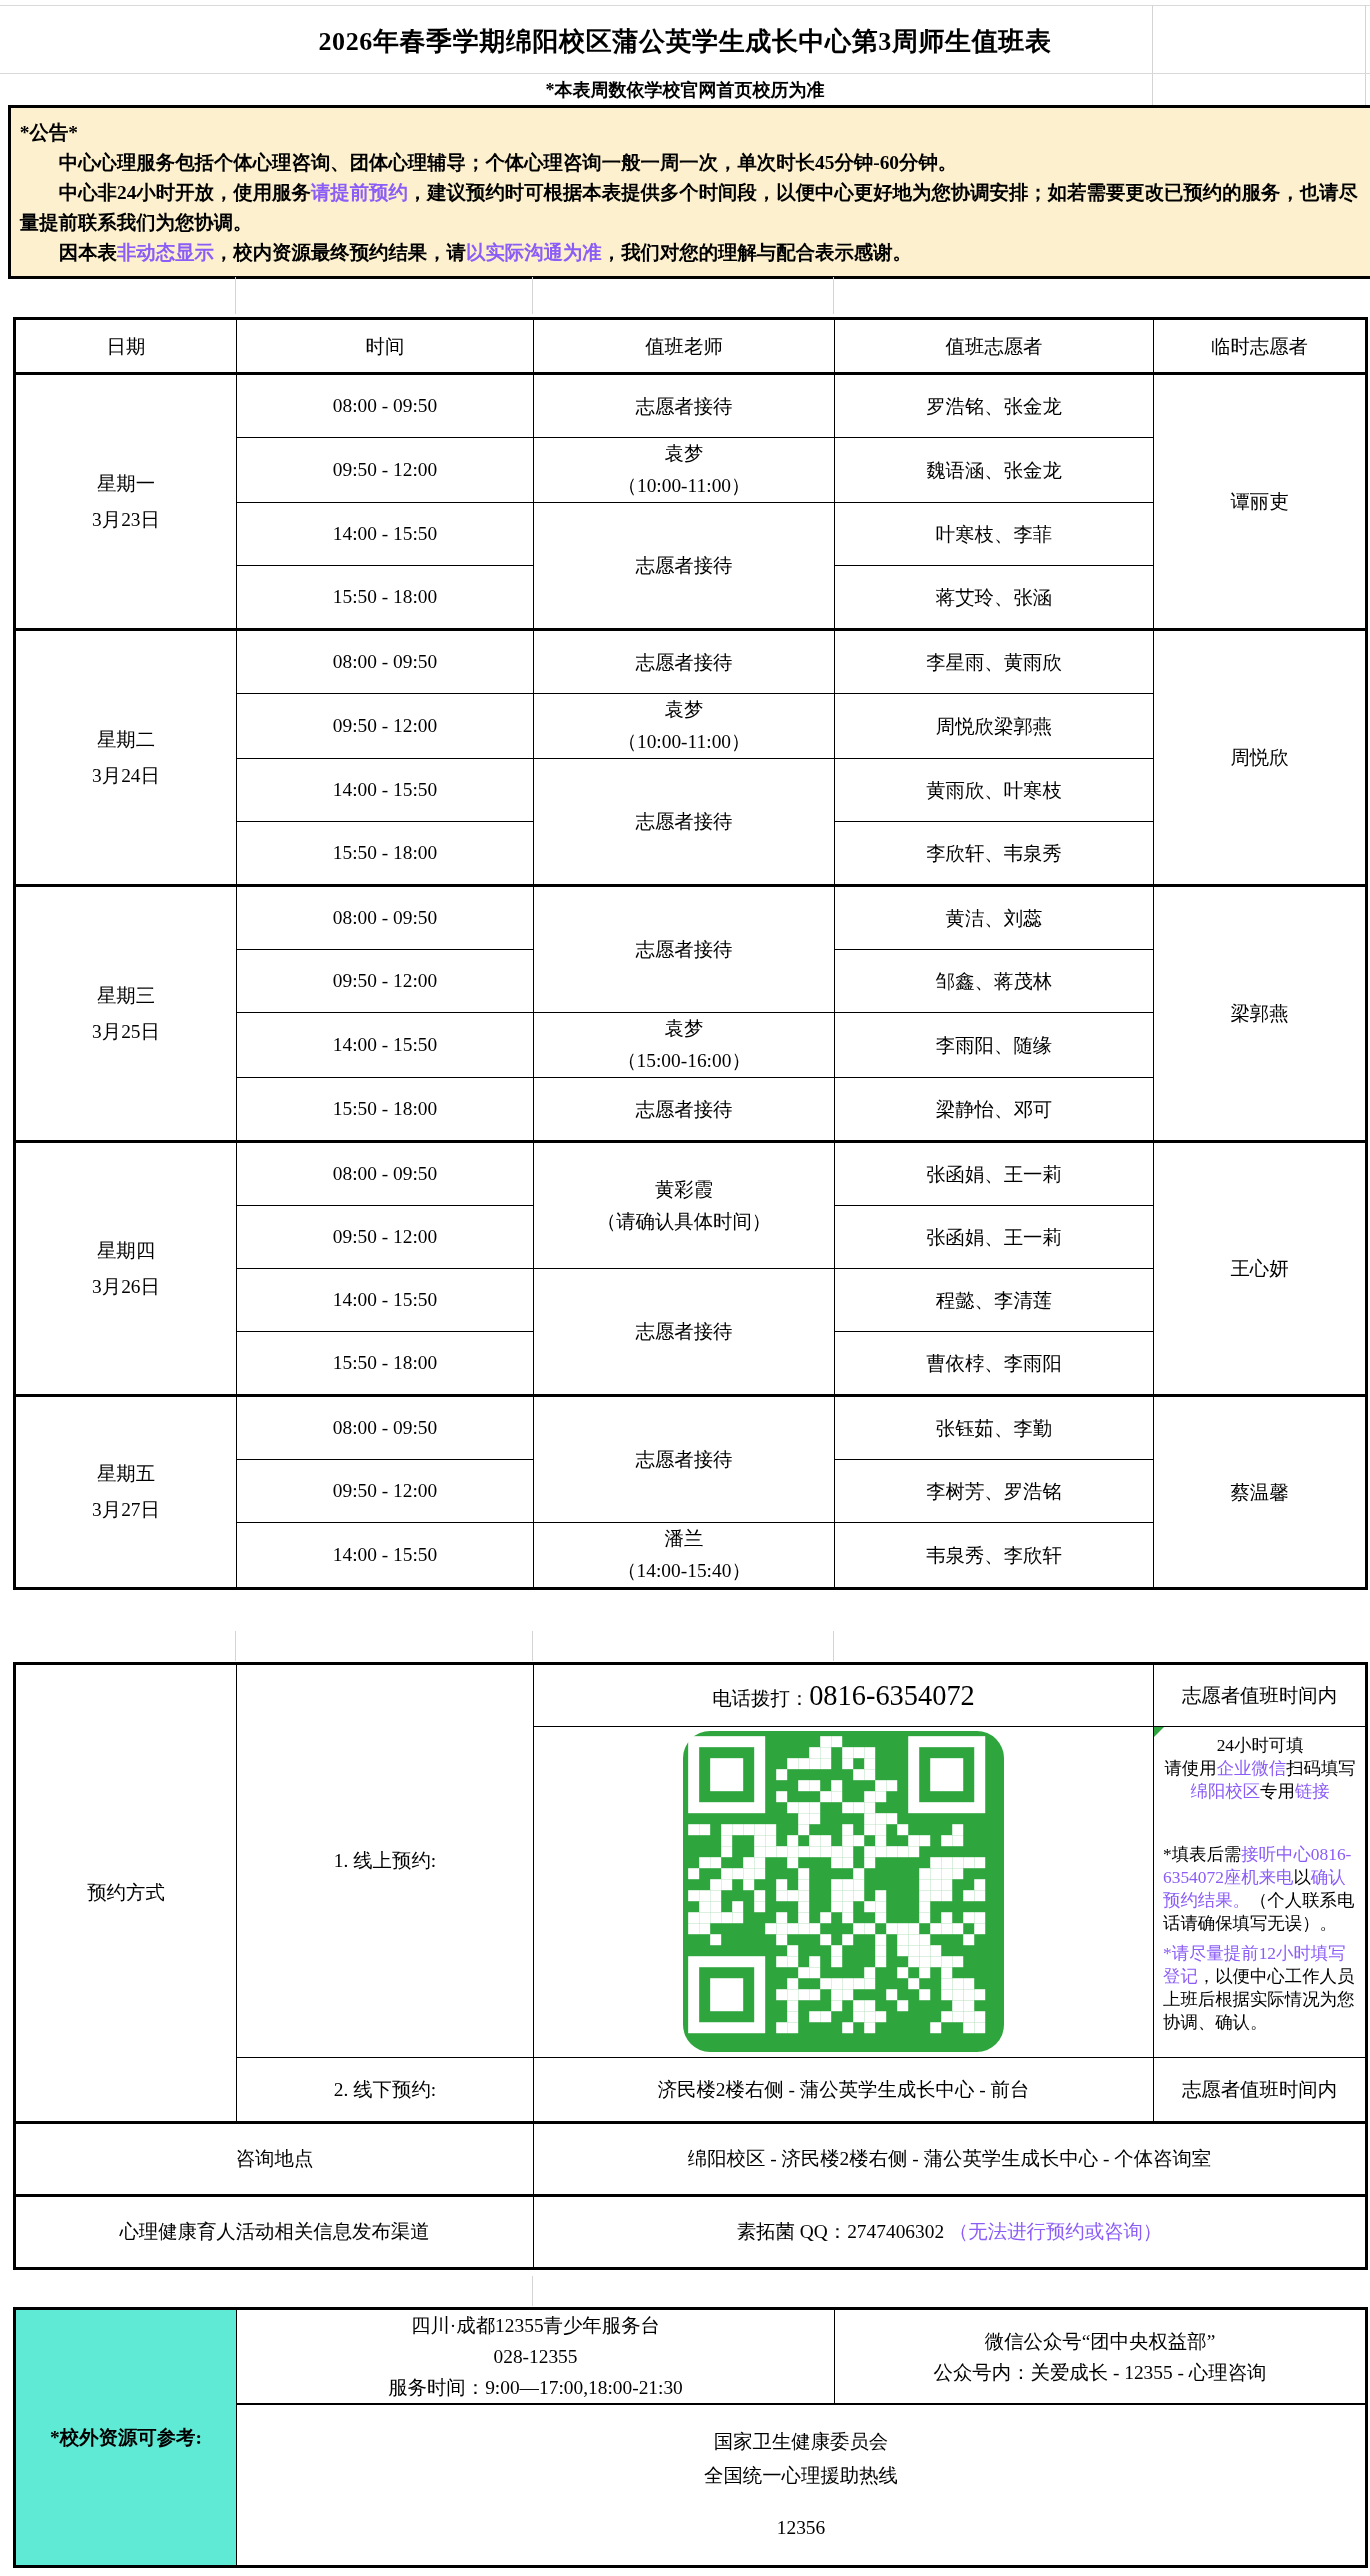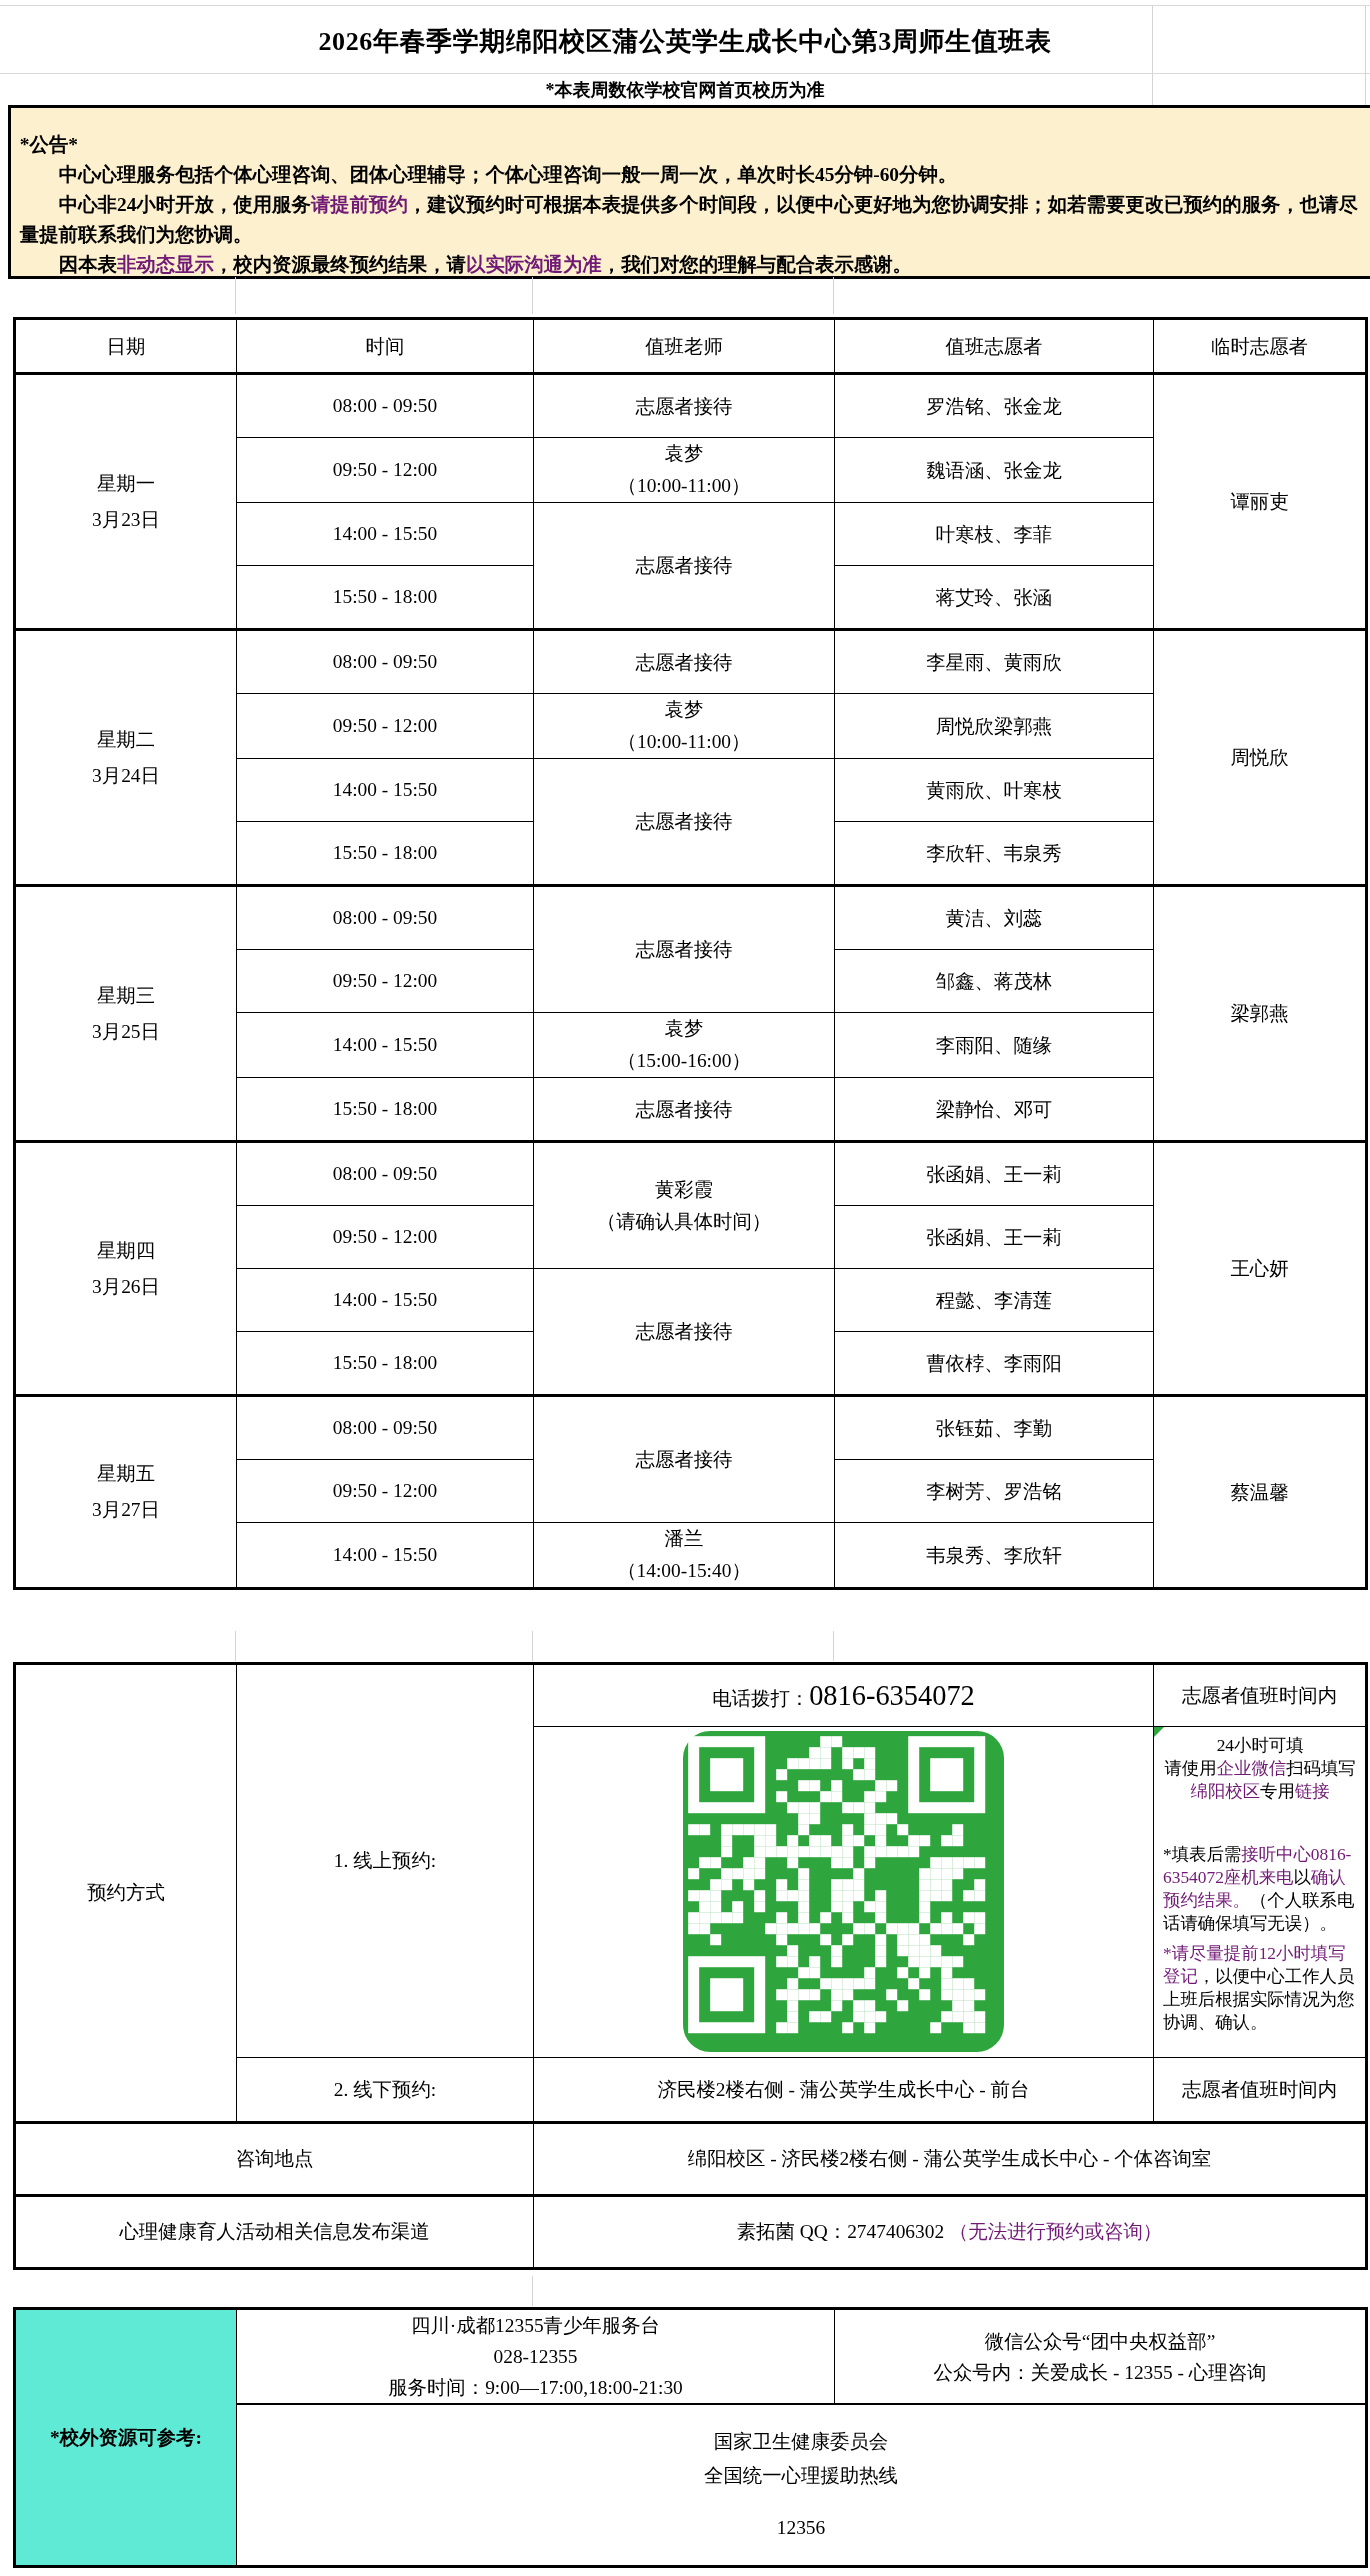--- a/index.html
+++ b/index.html
@@ -11,23 +11,23 @@
   .gline-v{position:absolute;width:0;border-left:0.6px solid #d4d4d4;}
 
   
   .title-row{position:absolute;left:0;top:9.7px;width:1370px;height:63px;display:flex;align-items:center;justify-content:center;border-bottom:0.6px solid #d9d9d9;}
   .title-row .t{font-size:26px;font-weight:bold;letter-spacing:0.6px;}
   .subtitle-row{position:absolute;left:0;top:74px;width:1370px;height:32px;display:flex;align-items:center;justify-content:center;}
   .subtitle-row .t{font-size:18px;font-weight:bold;}
 
   
   .notice{position:absolute;left:7.8px;top:105px;width:1346px;height:163px;background:#fcf0ce;border:3.2px solid #000;padding:2.6px 9px;box-sizing:content-box;font-weight:bold;font-size:19.4px;line-height:30px;}
-  .notice .head{margin-top:19px;}
+  .notice .head{margin-top:7px;}
   .notice p{margin:0;text-indent:39px;}
-  .red{color:#701a75;}
+  .red{color:#8b5cf6;}
 
   
   table{border-collapse:collapse;table-layout:fixed;}
   td{border:1.9px solid #000;text-align:center;vertical-align:middle;font-size:19.4px;padding:0 3.9px;overflow:hidden;}
   .sched{position:absolute;left:13px;top:317px;width:1352px;border:3.9px solid #000;}
   .book{position:absolute;left:13px;top:1662px;width:1352px;border:3.9px solid #000;}
   .ext{position:absolute;left:13px;top:2307px;width:1352px;border:3.9px solid #000;}
 
   .sched td.hd{height:52px;font-size:19.4px;border-bottom:3.9px solid #000;}
   .sched td{height:62px;}

